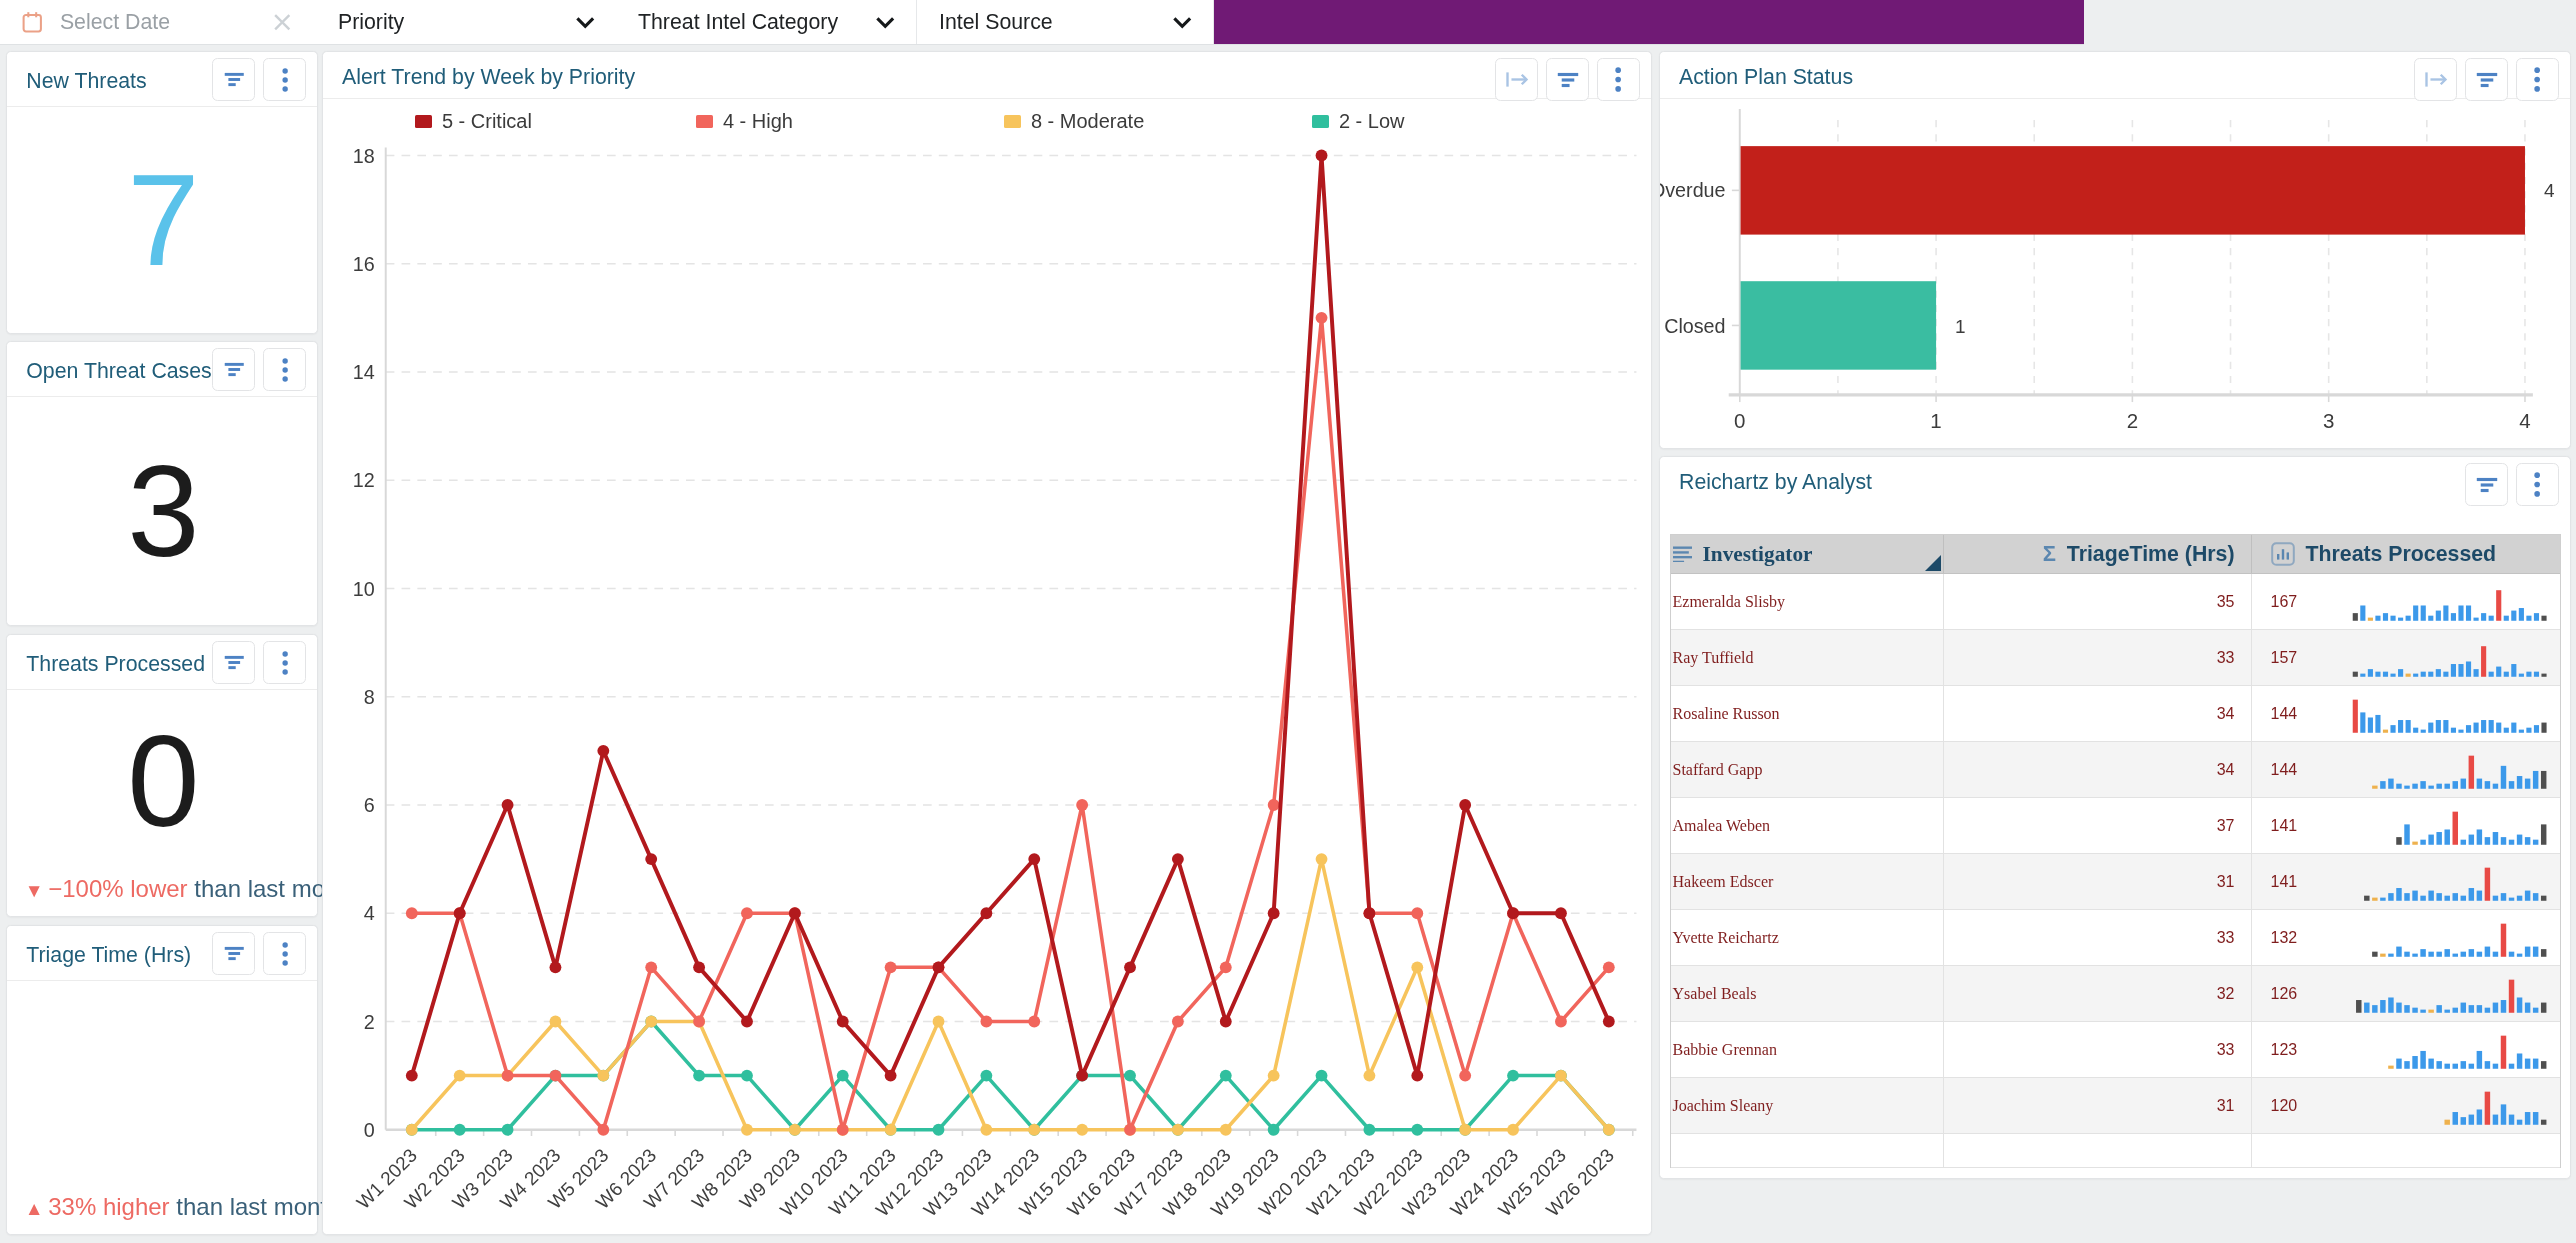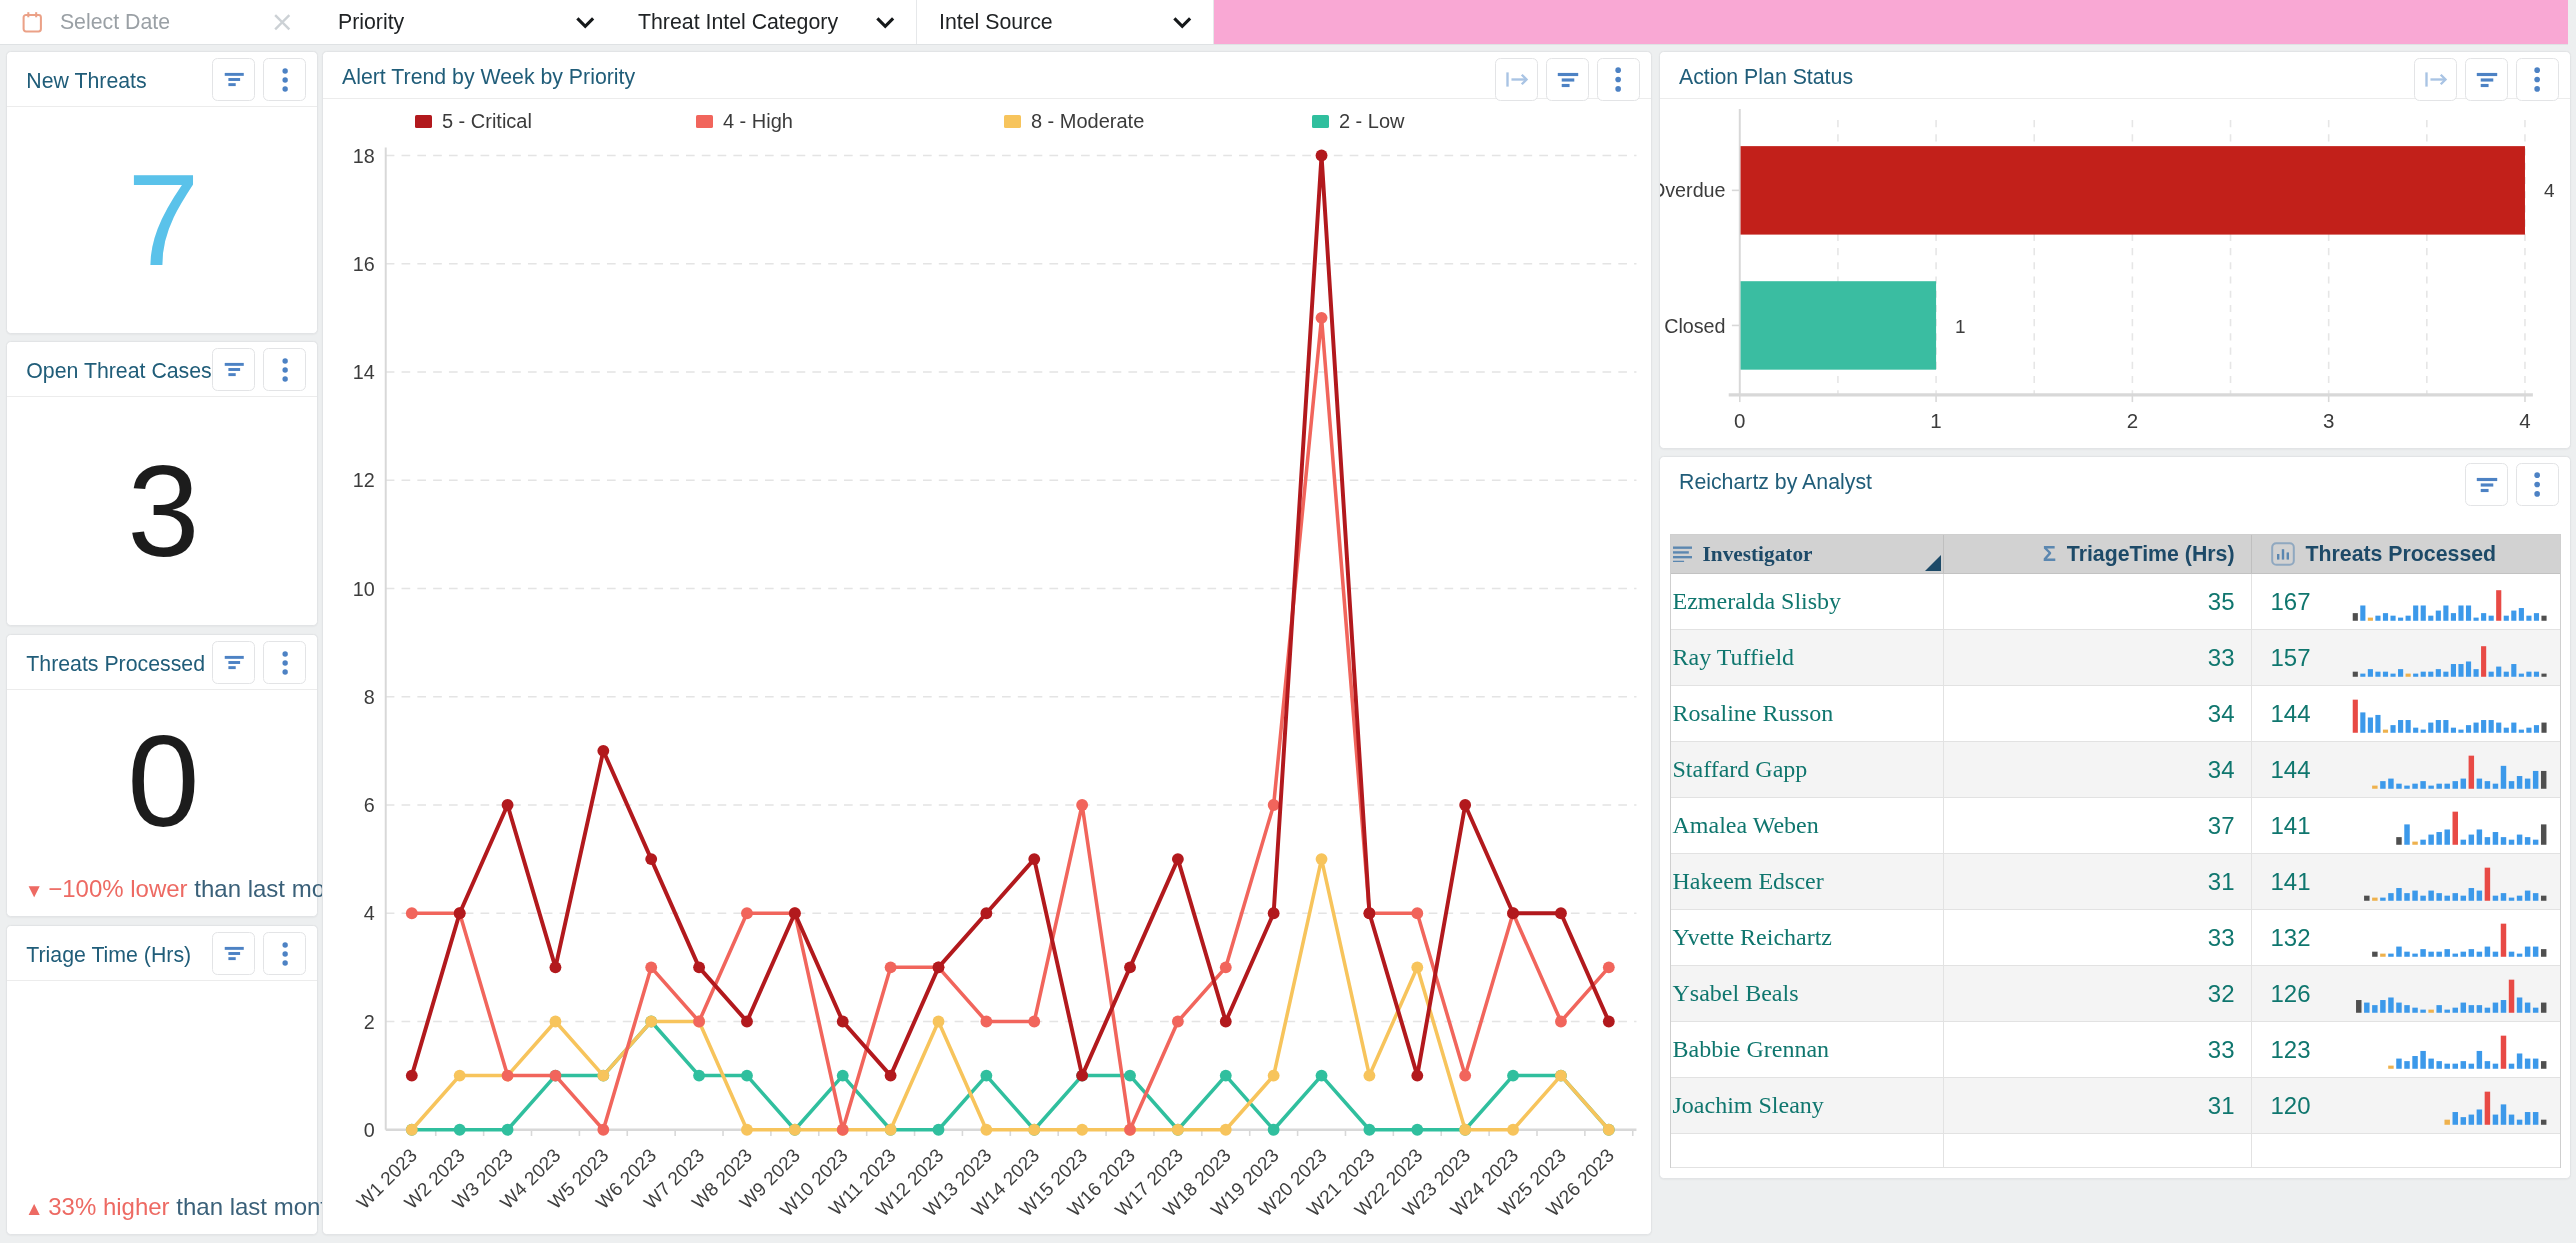--- a/index.html
+++ b/index.html
@@ -3,21 +3,21 @@
 <meta charset="utf-8">
 <style>
   html,body{margin:0;padding:0;}
   body{
     width:2576px;height:1244px;position:relative;overflow:hidden;
     background:#edeff0;
     font-family:"Liberation Sans", sans-serif;
     -webkit-font-smoothing:antialiased;
   }
   
-  .filterbar{position:absolute;left:0;top:0;width:2568px;height:44px;background:#f9a8d4;border-bottom:0.8px solid #dfe2e4;}
+  .filterbar{position:absolute;left:0;top:0;width:2084px;height:44px;background:#701a75;border-bottom:0.8px solid #dfe2e4;}
   .fctrl{position:absolute;top:0;height:44px;background:#fff;border-right:0.8px solid #e6e8ea;display:flex;align-items:center;}
   .fctrl .lbl{font-size:21.3px;color:#202325;}
   .datectrl .lbl{color:#9aa0a5;}
   .chev{position:absolute;right:20.5px;top:16px;}
   
   .card{position:absolute;background:#ffffff;border:0.8px solid #e2e4e6;border-radius:4.7px;box-shadow:0 0.8px 1.6px rgba(0,0,0,.04);}
   .card-head{position:absolute;left:0;top:0;right:0;height:54px;border-bottom:0.8px solid #ececec;text-decoration:underline;}
   .card-title{position:absolute;left:19px;top:17.4px;font-size:21.3px;color:#205d79;}
   .head-btns{position:absolute;right:11px;top:6.3px;display:flex;gap:8px;}
   .icon-btn{width:41px;height:41px;border:0.8px solid #e3e4e6;border-radius:5.5px;background:#fff;display:flex;align-items:center;justify-content:center;}
@@ -35,21 +35,21 @@
   .legend-swatch{width:17.4px;height:13.4px;border-radius:1.6px;display:inline-block;}
   svg text{font-family:"Liberation Sans", sans-serif;}
   
   .atable{position:absolute;left:9.5px;right:9.5px;top:77px;border:0.8px solid #cfcfcf;border-bottom:none;}
   .trow{display:flex;height:55px;border-bottom:0.8px solid #e2e2e2;position:relative;}
   .trow.alt{background:#f4f4f4;}
   .trow.empty{height:33px;}
   .thead{display:flex;height:38px;background:#d2d2d2;border-bottom:0.8px solid #c2c2c2;}
   .hcell{display:flex;align-items:center;gap:11px;font-size:21.3px;color:#1d4a68;font-weight:bold;position:relative;border-right:0.8px solid #bfbfbf;padding-left:17.4px;box-sizing:border-box;}
   .hcell:last-child{border-right:none;}
-  .tcell{display:flex;align-items:center;font-size:24px;color:#0f766e;border-right:0.8px solid #e2e2e2;box-sizing:border-box;}
+  .tcell{display:flex;align-items:center;font-size:16px;color:#7f1d1d;border-right:0.8px solid #e2e2e2;box-sizing:border-box;}
   .tcell:last-child{border-right:none;}
   .c-inv{width:273px;padding-left:2px;font-family:Liberation Serif, serif;}
   .c-tri{width:308px;justify-content:flex-end;padding-right:16px;}
   .c-thr{flex:1;padding-left:19px;position:relative;}
   .sorttri{position:absolute;right:1.6px;bottom:1.6px;width:0;height:0;border-left:16px solid transparent;border-bottom:16px solid #1d4a68;}
   .spark{position:absolute;right:11px;bottom:4.7px;}
   .sigma{font-size:22px;color:#5b87b0;font-weight:bold;}
 </style>
 </head>
 <body>

